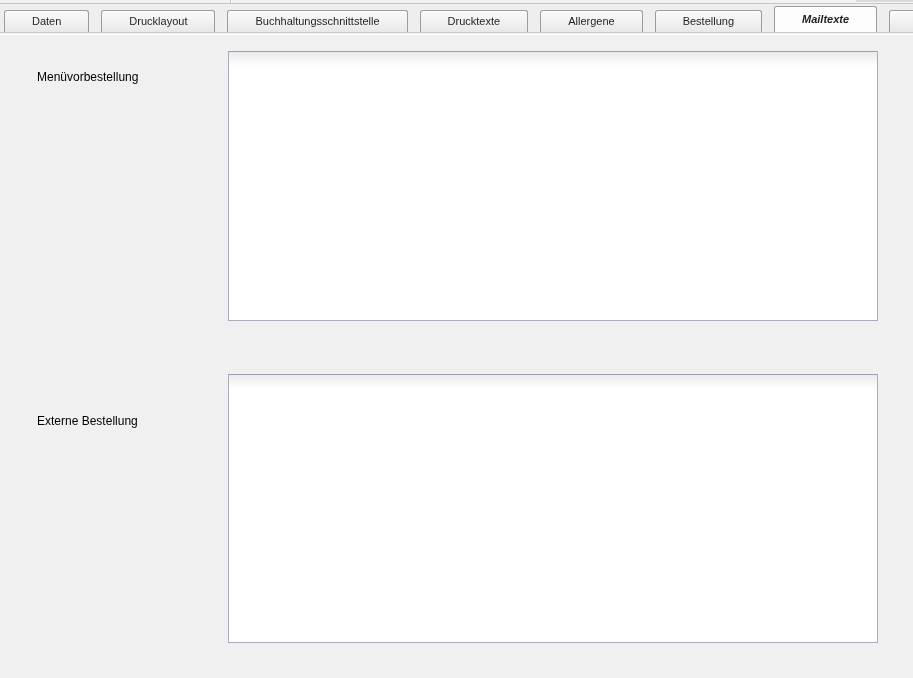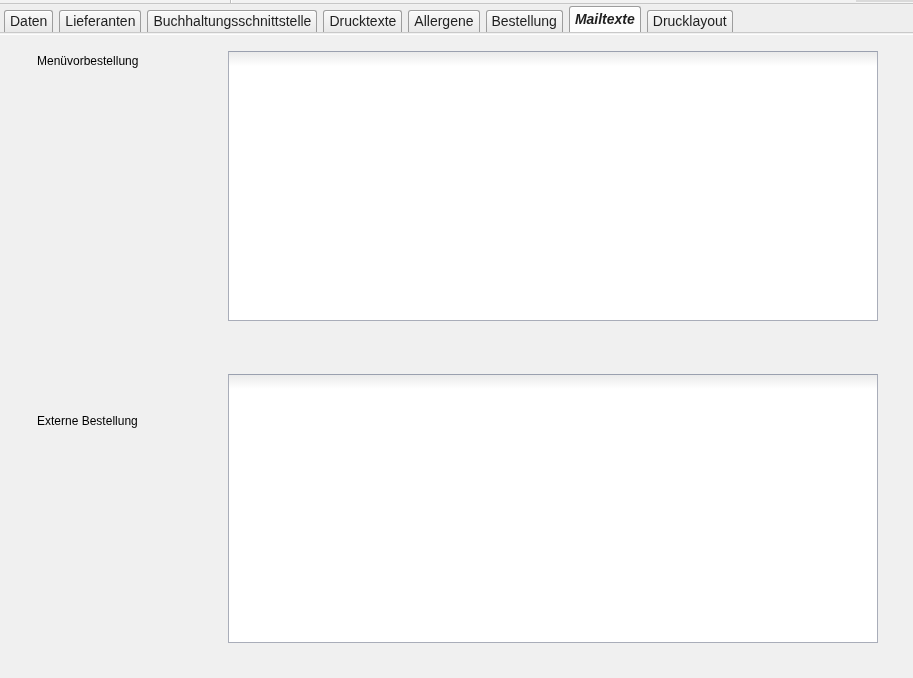--- a/index.html
+++ b/index.html
@@ -44,23 +44,23 @@
     height: 28px;
     background: #eeeeee;
     border-bottom: 1px solid #c9c9c9;
     display: flex;
     align-items: flex-end;
     padding-left: 4px;
   }
   .tab {
     height: 22px;
     line-height: 21px;
-    padding: 0 5px;
-    margin-right: 6px;
-    font-size: 14px;
+    padding: 0 27px;
+    margin-right: 12px;
+    font-size: 11px;
     color: #1f1f1f;
     background: linear-gradient(to bottom, #fafafa, #e8e8e8);
     border: 1px solid #9d9d9d;
     border-bottom: none;
     border-radius: 3px 3px 0 0;
     box-shadow: inset 0 1px 0 #ffffff;
     white-space: nowrap;
     cursor: default;
   }
   .tab.active {
@@ -80,21 +80,21 @@
     top: 34px; left: 0; right: 0; bottom: 0;
     background: #f0f0f0;
     box-shadow: inset 0 1px 0 rgba(255,255,255,0.85);
   }
   .field-label {
     position: absolute;
     left: 37px;
     font-size: 12px;
     color: #000000;
   }
-  .field-label.first  { top: 20px; }
+  .field-label.first  { top: 36px; }
   .field-label.second { top: 344px; margin-top: 36px; }
 
   textarea.mailtext {
     position: absolute;
     left: 228px;
     width: 650px;
     border: 1px solid #a9adb9;
     border-top-color: #9aa0af;
     background: linear-gradient(to bottom, #eaeaea 0px, #ffffff 14px);
     resize: none;
@@ -112,21 +112,21 @@
 
 <div class="screen">
 
   <div class="top-strip">
     <span class="strip-divider"></span>
     <span class="strip-dark-right"></span>
   </div>
 
   <div class="tabbar">
     <div class="tab">Daten</div>
-    <div class="tab">Lieferanten</div>
+    <div class="tab">Drucklayout</div>
     <div class="tab">Buchhaltungsschnittstelle</div>
     <div class="tab">Drucktexte</div>
     <div class="tab">Allergene</div>
     <div class="tab">Bestellung</div>
     <div class="tab active">Mailtexte</div>
     <div class="tab">Drucklayout</div>
   </div>
 
   <div class="content">
     <span class="field-label first">Menüvorbestellung</span>

